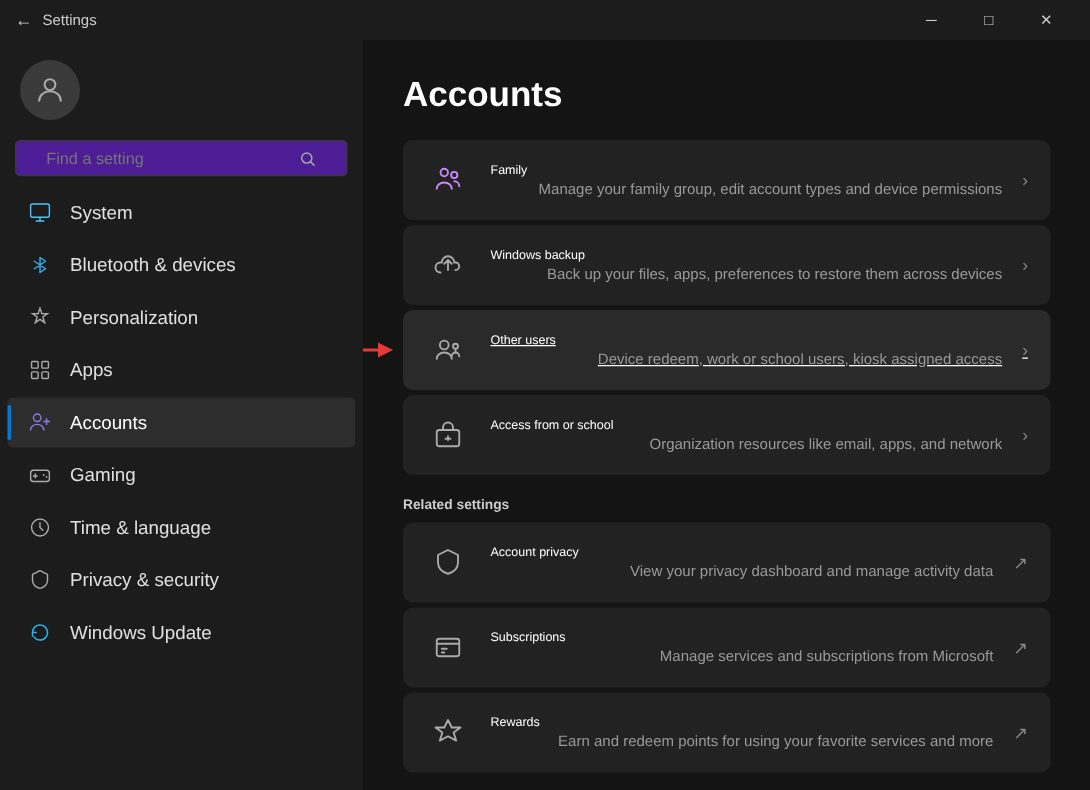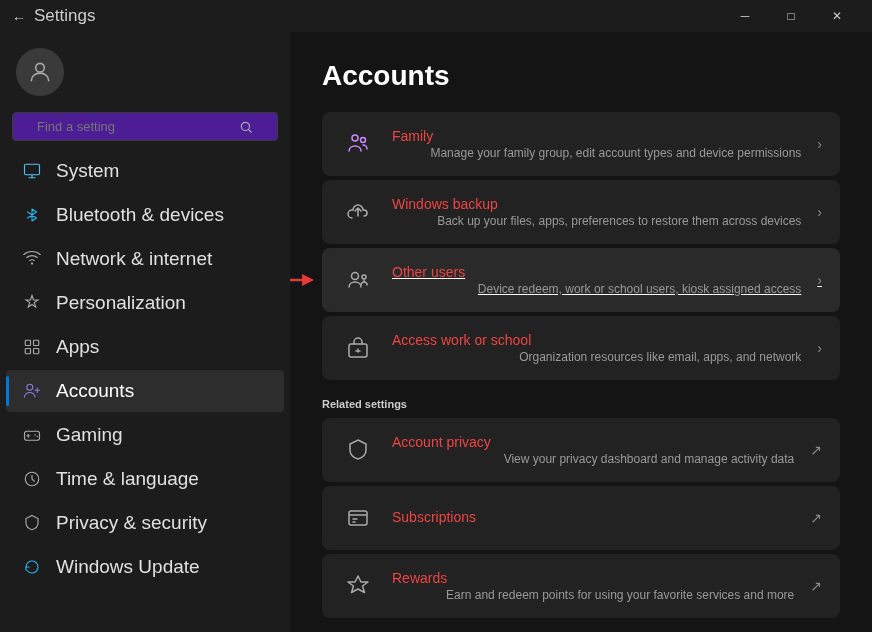--- a/index.html
+++ b/index.html
@@ -22,21 +22,21 @@
       padding: 0 12px;
       justify-content: space-between;
       flex-shrink: 0;
     }
     .titlebar-left {
       display: flex;
       align-items: center;
       gap: 8px;
     }
     .titlebar-title {
-      font-size: 17px;
+      font-size: 12px;
       color: #ccc;
     }
     .titlebar-back {
       color: #ccc;
       font-size: 14px;
       cursor: pointer;
     }
     .titlebar-controls {
       display: flex;
       gap: 0;
@@ -135,21 +135,21 @@
     }
     .nav-item-icon {
       width: 20px;
       height: 20px;
       display: flex;
       align-items: center;
       justify-content: center;
       flex-shrink: 0;
     }
     .nav-item-label {
-      font-size: 19px;
+      font-size: 15px;
       color: #e0e0e0;
     }
     .nav-item.active .nav-item-label { color: #ffffff; }
 
     
     .nav-item.active {
       position: relative;
     }
     .nav-item.active::before {
       content: '';
@@ -201,23 +201,23 @@
       align-items: center;
       justify-content: center;
       flex-shrink: 0;
       font-size: 20px;
       color: #aaa;
     }
     .card-text {
       flex: 1;
     }
     .card-title {
-      font-size: 14px;
+      font-size: 10px;
       font-weight: 500;
-      color: #ef4444;
+      color: #ffffff;
       margin-bottom: 2px;
     }
     .card-desc {
       font-size: 12px;
       color: #999;
       text-align: right;
     }
     .card-chevron {
       color: #888;
       font-size: 14px;
@@ -289,31 +289,20 @@
 
     <div class="nav-item">
       <div class="nav-item-icon">
         <svg width="18" height="18" viewBox="0 0 24 24" fill="none">
           <path d="M6 8l12 8-6 4V4l6 4L6 16" stroke="#29b6f6" stroke-width="1.5" stroke-linecap="round" stroke-linejoin="round"></path>
         </svg>
       </div>
       <span class="nav-item-label">Bluetooth &amp; devices</span>
     </div>
 
-    <div class="nav-item">
-      <div class="nav-item-icon">
-        <svg width="18" height="18" viewBox="0 0 24 24" fill="none">
-          <path d="M1 6s4.5-4 11-4 11 4 11 4" stroke="#aaa" stroke-width="1.5" stroke-linecap="round"></path>
-          <path d="M5 10s3-2.5 7-2.5 7 2.5 7 2.5" stroke="#aaa" stroke-width="1.5" stroke-linecap="round"></path>
-          <path d="M9 14s1.5-1 3-1 3 1 3 1" stroke="#aaa" stroke-width="1.5" stroke-linecap="round"></path>
-          <circle cx="12" cy="18" r="1.5" fill="#aaa"></circle>
-        </svg>
-      </div>
-      <span class="nav-item-label">Network &amp; internet</span>
-    </div>
 
     <div class="nav-item">
       <div class="nav-item-icon">
         <svg width="18" height="18" viewBox="0 0 24 24" fill="none">
           <path d="M12 2l2 6h6l-5 3.5 2 6L12 14l-5 3.5 2-6L4 8h6z" stroke="#aaa" stroke-width="1.5" fill="none"></path>
         </svg>
       </div>
       <span class="nav-item-label">Personalization</span>
     </div>
 
@@ -447,21 +436,21 @@
 
     <div class="settings-card">
       <div class="card-icon">
         <svg width="24" height="24" viewBox="0 0 24 24" fill="none">
           <rect x="3" y="8" width="18" height="13" rx="2" stroke="#aaa" stroke-width="1.5" fill="none"></rect>
           <path d="M8 8V6a4 4 0 0 1 8 0v2" stroke="#aaa" stroke-width="1.5" fill="none" stroke-linecap="round"></path>
           <path d="M12 13v3M10 15h4" stroke="#aaa" stroke-width="1.5" stroke-linecap="round"></path>
         </svg>
       </div>
       <div class="card-text">
-        <div class="card-title">Access work or school</div>
+        <div class="card-title">Access from or school</div>
         <div class="card-desc">Organization resources like email, apps, and network</div>
       </div>
       <span class="card-chevron">›</span>
     </div>
 
     <div class="section-title">Related settings</div>
 
     <div class="settings-card">
       <div class="card-icon">
         <svg width="24" height="24" viewBox="0 0 24 24" fill="none">
@@ -478,20 +467,21 @@
     <div class="settings-card">
       <div class="card-icon">
         <svg width="24" height="24" viewBox="0 0 24 24" fill="none">
           <rect x="3" y="5" width="18" height="14" rx="2" stroke="#aaa" stroke-width="1.5" fill="none"></rect>
           <path d="M3 9h18" stroke="#aaa" stroke-width="1.5"></path>
           <path d="M7 13h4M7 16h2" stroke="#aaa" stroke-width="1.5" stroke-linecap="round"></path>
         </svg>
       </div>
       <div class="card-text">
         <div class="card-title">Subscriptions</div>
+        <div class="card-desc">Manage services and subscriptions from Microsoft</div>
       </div>
       <span class="card-external">↗</span>
     </div>
 
     <div class="settings-card">
       <div class="card-icon">
         <svg width="24" height="24" viewBox="0 0 24 24" fill="none">
           <path d="M12 2l3 6h7l-5.5 4 2 6.5L12 15l-6.5 3.5 2-6.5L2 8h7z" stroke="#aaa" stroke-width="1.5" fill="none" stroke-linejoin="round"></path>
         </svg>
       </div>

